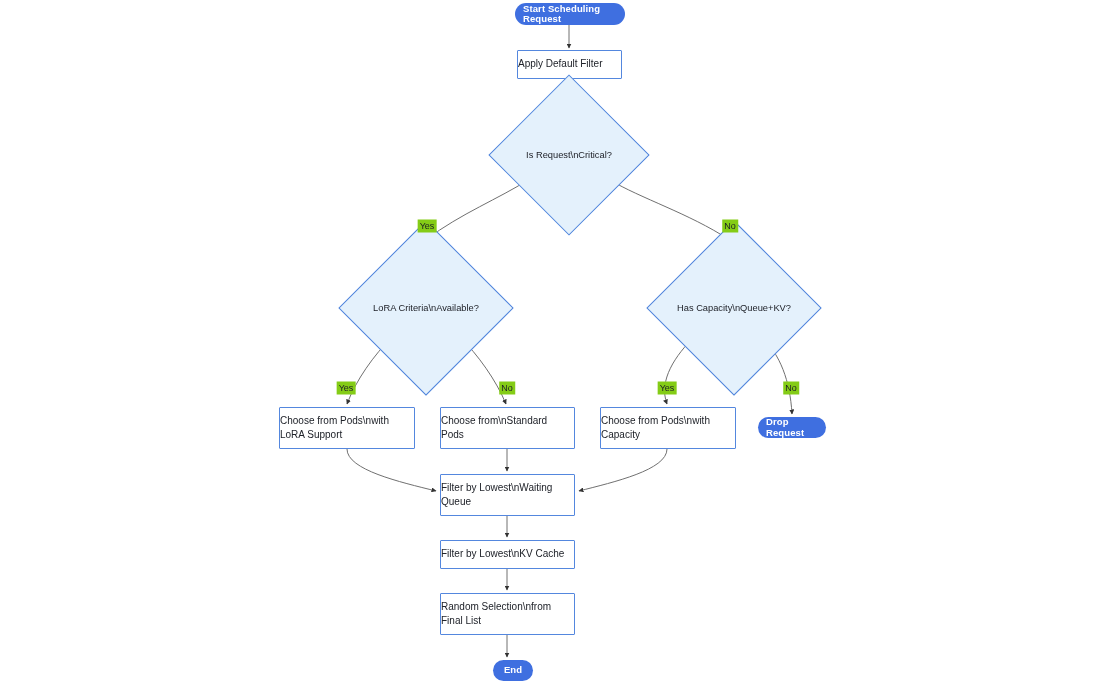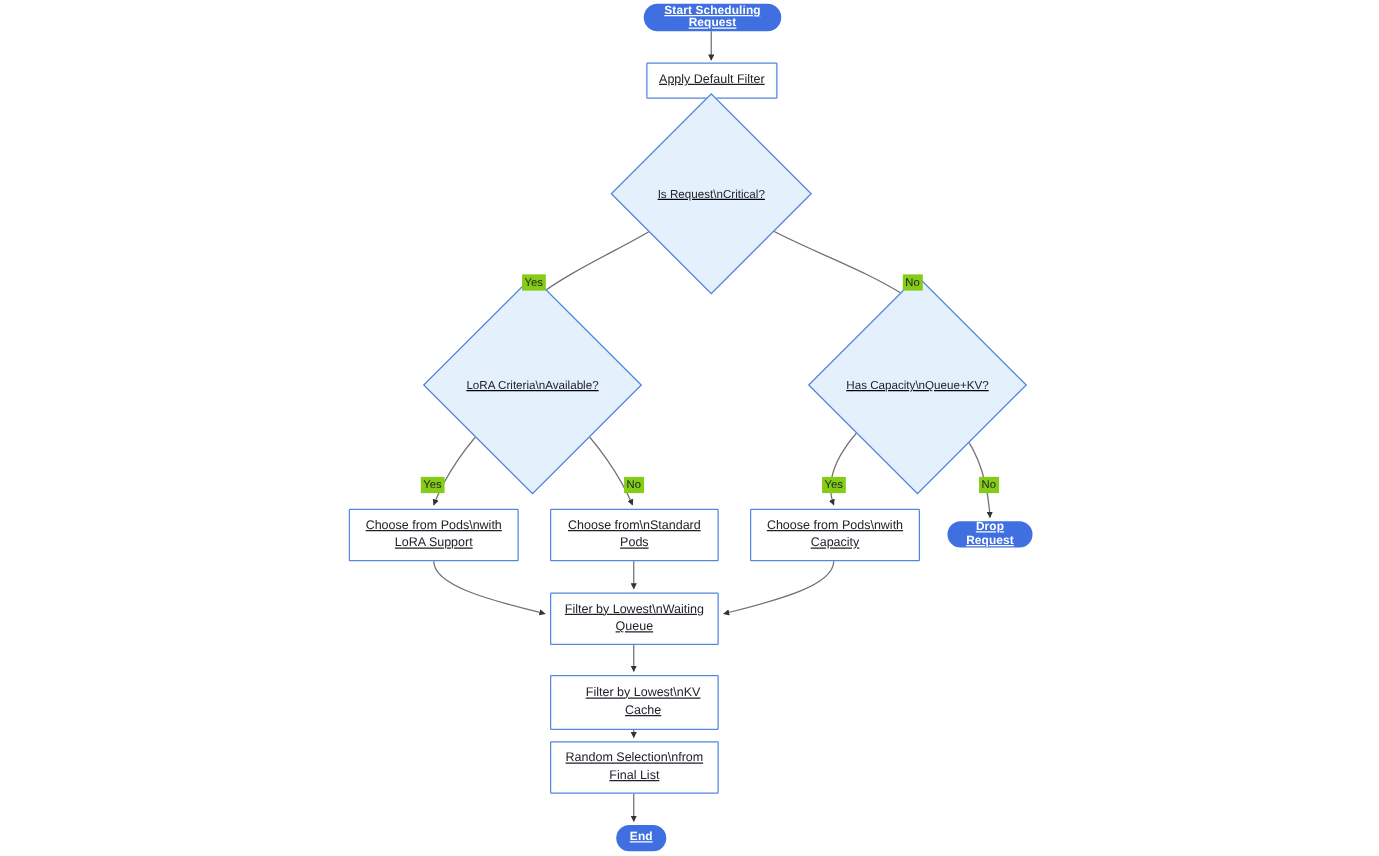--- a/index.html
+++ b/index.html
@@ -27,22 +27,20 @@
     width: 1103px;
     height: 685px;
     pointer-events: none;
   }
   .node {
     position: absolute;
     box-sizing: border-box;
     display: flex;
     align-items: center;
     justify-content: center;
-    text-align: center;
-    text-decoration: underline;
   }
   
   .pill {
     background: #3f6fe0;
     color: #ffffff;
     border-radius: 999px;
     font-size: 9.5px;
     font-weight: bold;
     letter-spacing: 0.1px;
     line-height: 1.1;
@@ -180,21 +178,21 @@
 
   <div class="node pill" style="left:758px; top:417px; width:68px; height:21px;">
     <span>Drop Request</span>
   </div>
 
   <div class="node rect" style="left:440px; top:474px; width:135px; height:42px;">
     <span class="lines">Filter by Lowest\nWaiting
 Queue</span>
   </div>
 
-  <div class="node rect" style="left:440px; top:540px; width:135px; height:44px;padding-left:14px;">
+  <div class="node rect" style="left:440px; top:540px; width:135px; height:29px;">
     <span class="lines">Filter by Lowest\nKV Cache</span>
   </div>
 
   <div class="node rect" style="left:440px; top:593px; width:135px; height:42px;">
     <span class="lines">Random Selection\nfrom
 Final List</span>
   </div>
 
   <div class="node pill" style="left:493px; top:660px; width:40px; height:21px;">
     <span>End</span>

